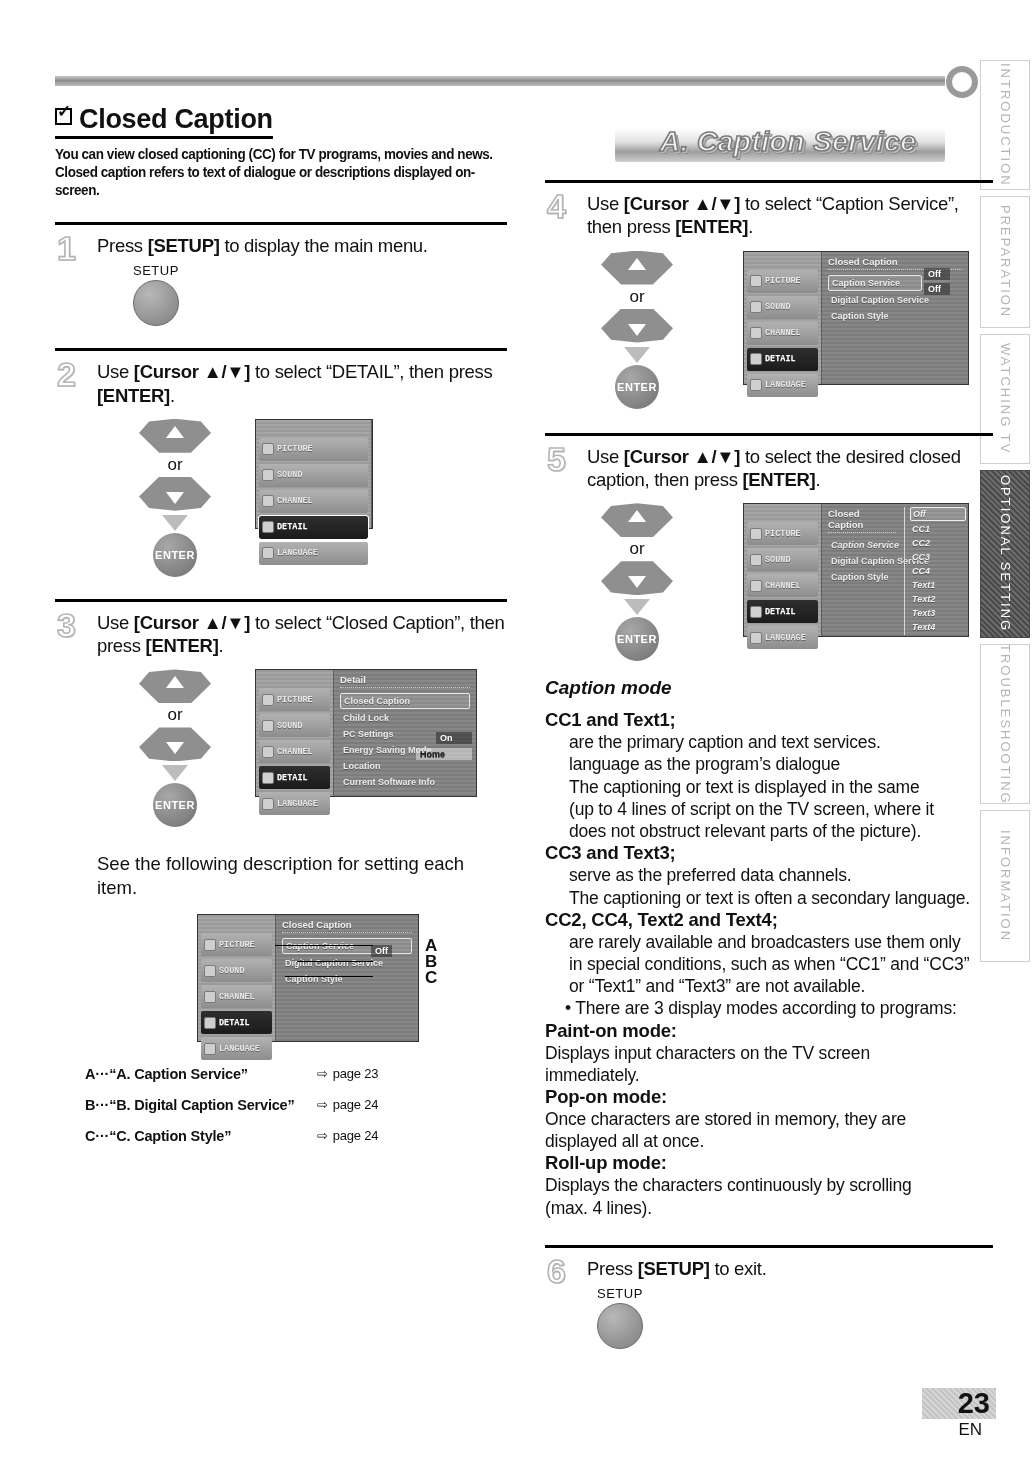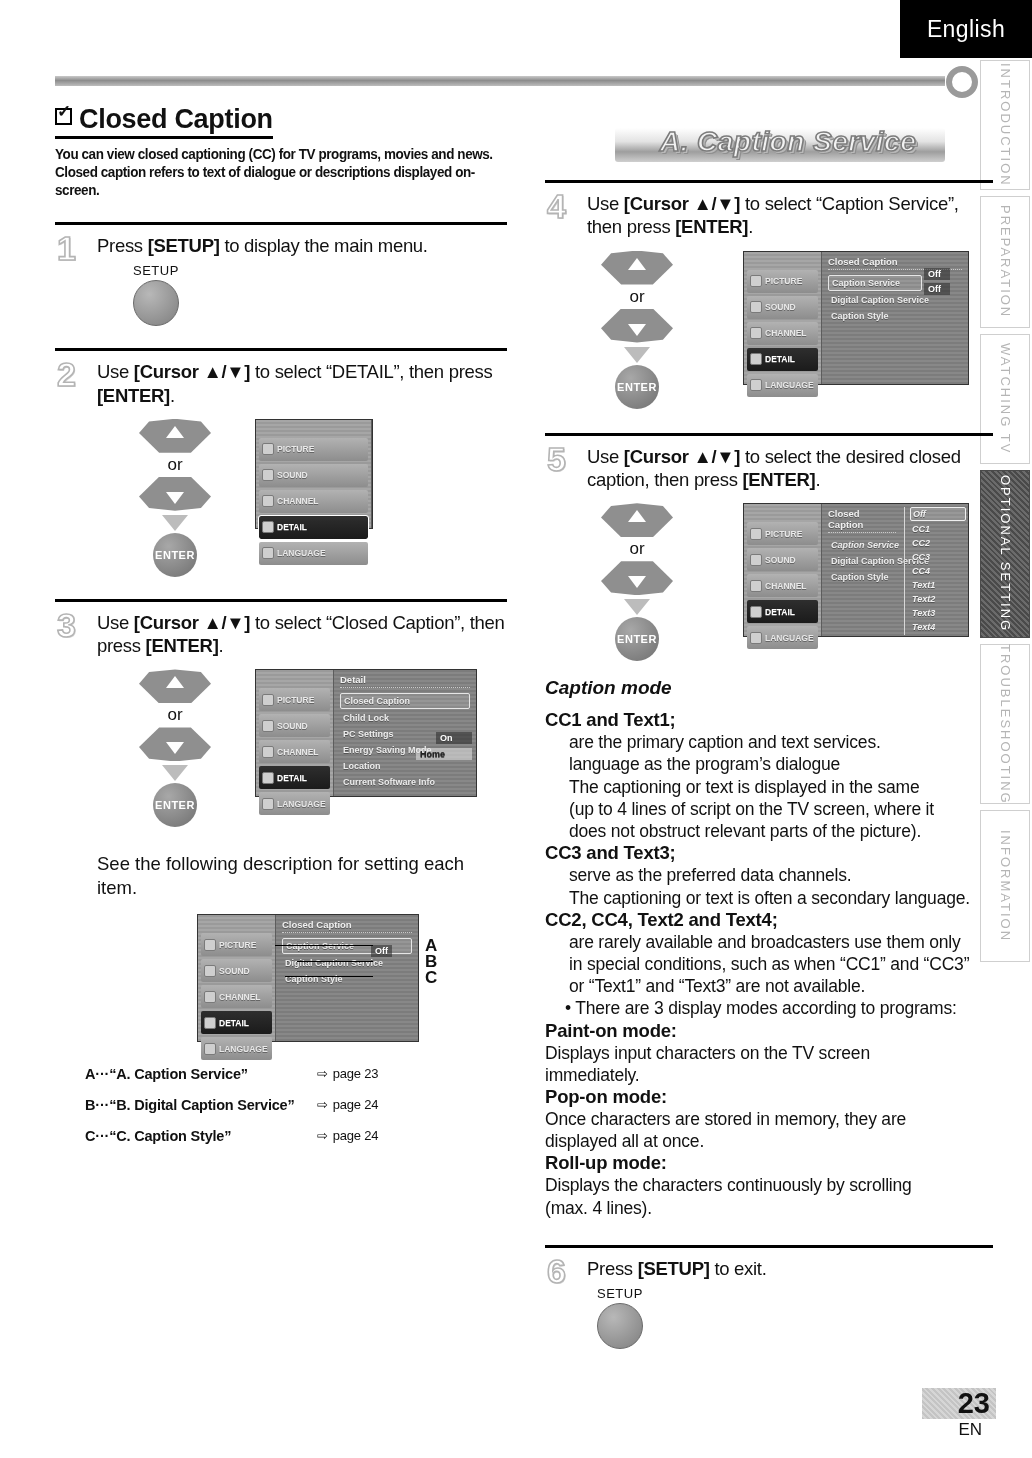--- a/index.html
+++ b/index.html
@@ -153,20 +153,21 @@
     width: 78px; background: repeating-linear-gradient(0deg,#9a9a9a 0 2px,#a6a6a6 2px 4px);
     padding-top: 18px; border-right: 1px solid #5d5d5d;
   }
   .osd-side .it {
     height: 23px; margin: 0 3px 3px 3px;
     display: flex; align-items: center; gap: 3px;
     font-size: 8.5px; font-weight: bold; color: #e9e9e9;
     background: linear-gradient(to bottom,#b2b2b2,#8d8d8d);
     border-radius: 2px; padding-left: 3px;
     text-shadow: 0 1px 0 #666;
+    font-family: Liberation Mono, monospace;
   }
   .osd-side .it .ic {
     width: 12px; height: 12px; background: #cfcfcf; border: 1px solid #7a7a7a; border-radius: 2px;
   }
   .osd-side .it.sel { background: linear-gradient(to bottom,#2e2e2e,#1b1b1b); color:#fff; }
   .osd-main { flex: 1; padding: 4px 6px; position: relative; }
   .osd-head {
     font-size: 9.5px; font-weight: bold; color: #f0f0f0;
     border-bottom: 1px dotted #c9c9c9; padding-bottom: 2px; margin-bottom: 5px;
     text-shadow: 0 1px 0 #555;
@@ -219,23 +220,20 @@
     padding: 1px 6px 1px 36px;
   }
   .pg-num { font-size: 29px; font-weight: bold; line-height: 1; }
   .pg-en { font-size: 17px; margin-top: 1px; margin-right: 14px; }
 </style>
 </head>
 <body>
 
 <div id="page">
 
-  <div class="lang-box">
-    <span>English</span>
-  </div>
   <div class="top-rule"></div>
   <div class="top-ring"></div>
 
   <div class="side-tabs">
     <div class="side-tab t0">
       <span>INTRODUCTION</span>
       </div>
     <div class="side-tab t1">
       <span>PREPARATION</span>
       </div>

